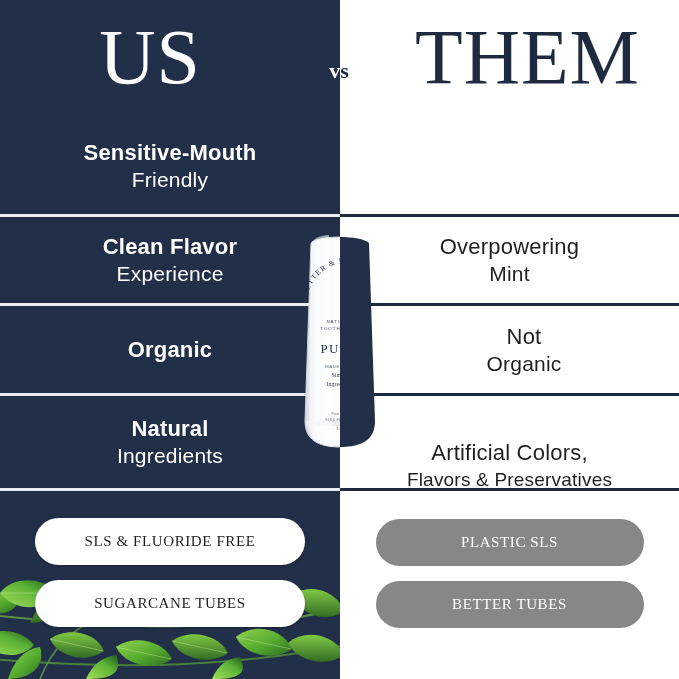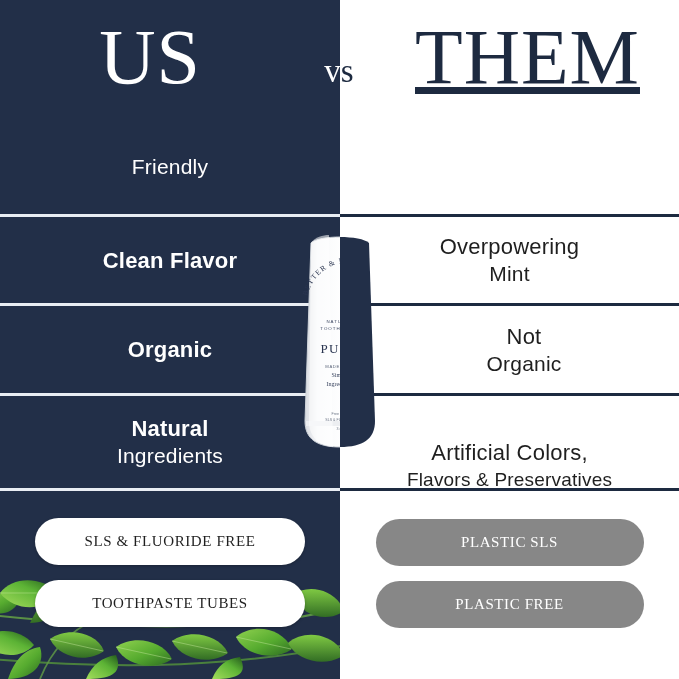--- a/index.html
+++ b/index.html
@@ -51,37 +51,36 @@
     font-weight:400;
     letter-spacing:1px;
     line-height:82px;
   }
   .hdr-vs {
     position:absolute;
     left:300px; top:54px;
     width:78px;
     text-align:center;
     font-family:"Liberation Serif", serif;
-    font-size:33px;
-    font-weight:400;
+    font-size:22px;
+    font-weight:700;
     line-height:34px;
   }
   .hdr-vs .vs-v { color:#ffffff; }
   .hdr-vs .vs-s { color:#1d2a40; }
   .hdr-them {
     position:absolute;
     left:376px; top:16px; width:303px;
     text-align:center;
     color:#1d2a40;
     font-family:"Liberation Serif", serif;
     font-size:78px;
     font-weight:400;
     letter-spacing:1px;
     line-height:82px;
-    text-decoration:underline;
   }
 
   
   .rows { position:absolute; left:0; top:118px; width:679px; height:371px; }
   .row {
     position:absolute; left:0; width:679px;
     display:flex;
   }
   .cell {
     width:340px;
@@ -215,31 +214,33 @@
   <div class="header">
     <div class="hdr-us">US</div>
     <div class="hdr-vs"><span class="vs-v">v</span><span class="vs-s">s</span></div>
     <div class="hdr-them">THEM</div>
   </div>
 
   <div class="rows">
 
     <div class="row" style="top:0px;height:96px;">
       <div class="cell left" style="height:96px;">
+        <div class="line-strong">Sensitive-Mouth</div>
         <div class="line-light">Friendly</div>
       </div>
     </div>
     <div class="sep" style="top:96px;">
         <span class="sep-l"></span>
         <span class="sep-r"></span>
       </div>
 
     <div class="row" style="top:99px;height:86px;">
       <div class="cell left" style="height:86px;">
         <div class="line-strong">Clean Flavor</div>
+        <div class="line-light">Experience</div>
       </div>
       <div class="cell right" style="height:86px;">
         <div class="line-strong" style="font-weight:400;">Overpowering</div>
         <div class="line-light">Mint</div>
       </div>
     </div>
     <div class="sep" style="top:185px;">
         <span class="sep-l"></span>
         <span class="sep-r"></span>
       </div>
@@ -329,28 +330,28 @@
     </svg>
   </div>
 
   <div class="badges">
 
     <div class="badge-col left">
       <div class="badge-row-1">
         <div class="badge pos">SLS &amp; FLUORIDE FREE</div>
       </div>
       <div class="badge-row-2">
-        <div class="badge pos">TOOTHPASTE TUBES</div>
+        <div class="badge pos">SUGARCANE TUBES</div>
       </div>
     </div>
 
     <div class="badge-col right">
       <div class="badge-row-1">
         <div class="badge neg">PLASTIC SLS</div>
       </div>
       <div class="badge-row-2">
-        <div class="badge neg">PLASTIC FREE</div>
+        <div class="badge neg">BETTER TUBES</div>
       </div>
     </div>
 
   </div>
 
 </div>
 
 </body></html>

